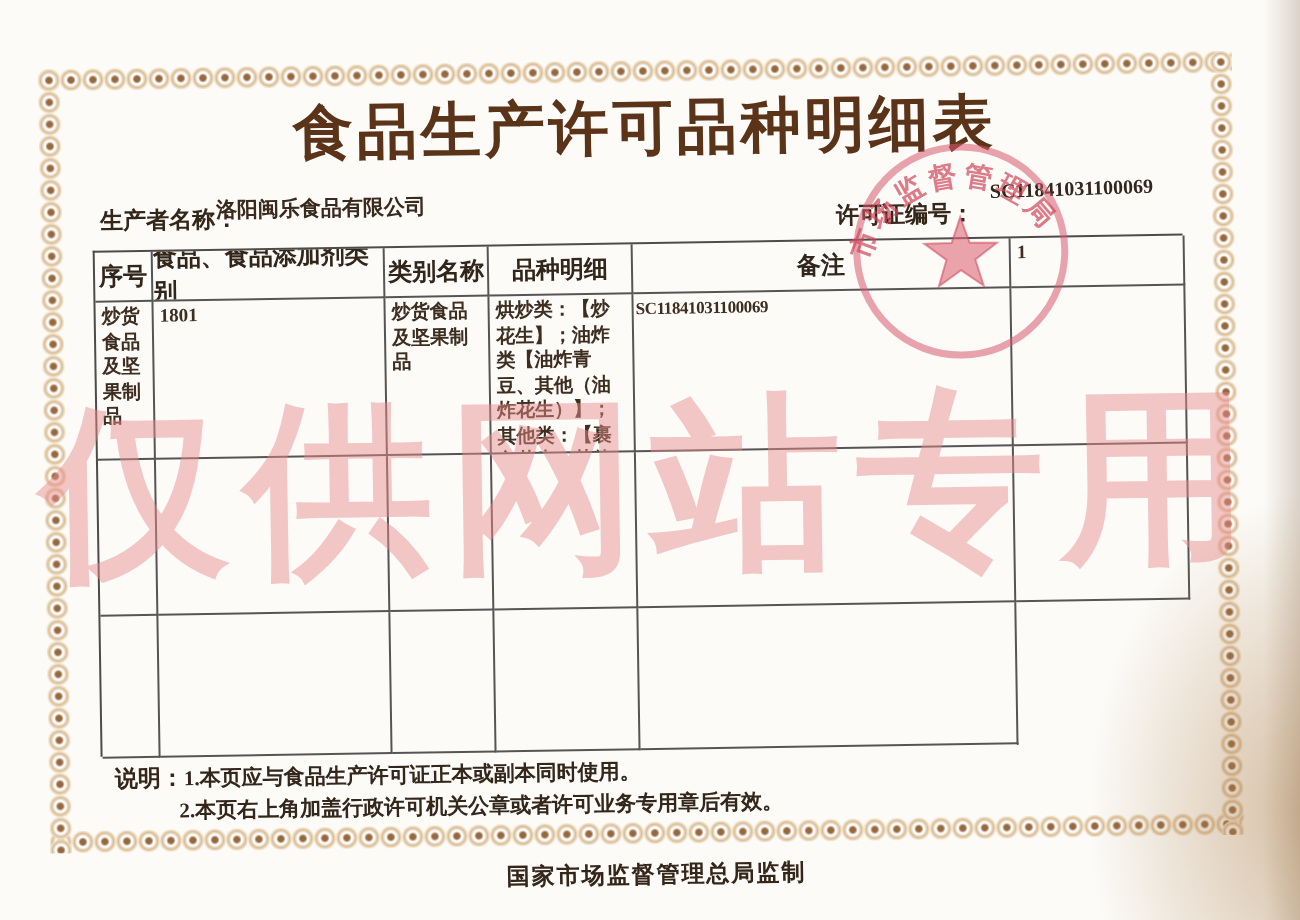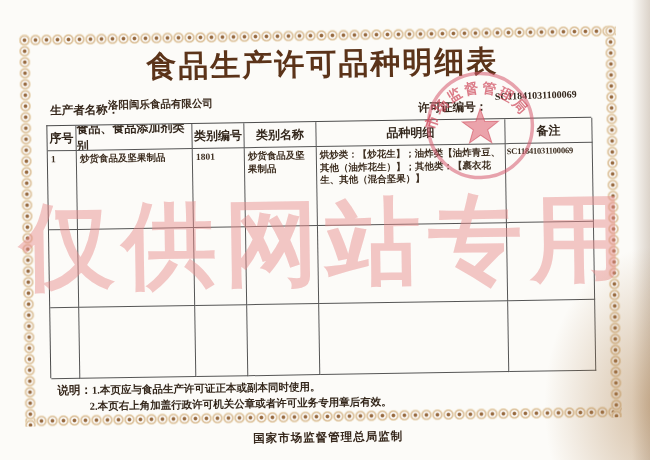--- a/index.html
+++ b/index.html
@@ -101,21 +101,20 @@
   <div class="doc-title">食品生产许可品种明细表</div>
 
   <span class="info-label producer-label">生产者名称：</span>
   <span class="producer-value">洛阳闽乐食品有限公司</span>
   <span class="info-label license-label">许可证编号：</span>
   <span class="license-value">SC11841031100069</span>
 
   <div class="lic-table">
     <div class="cell th">序号</div>
     <div class="cell th">食品、食品添加剂类别</div>
-    <div class="cell th">类别编号</div>
     <div class="cell th">类别名称</div>
     <div class="cell th">品种明细</div>
     <div class="cell th">备注</div>
 
     <div class="cell td">1</div>
     <div class="cell td">炒货食品及坚果制品</div>
     <div class="cell td">1801</div>
     <div class="cell td">炒货食品及坚果制品</div>
     <div class="cell td">烘炒类：【炒花生】；油炸类【油炸青豆、其他（油炸花生）】；其他类：【裹衣花生、其他（混合坚果）】</div>
     <div class="cell td td-remark">SC11841031100069</div>

